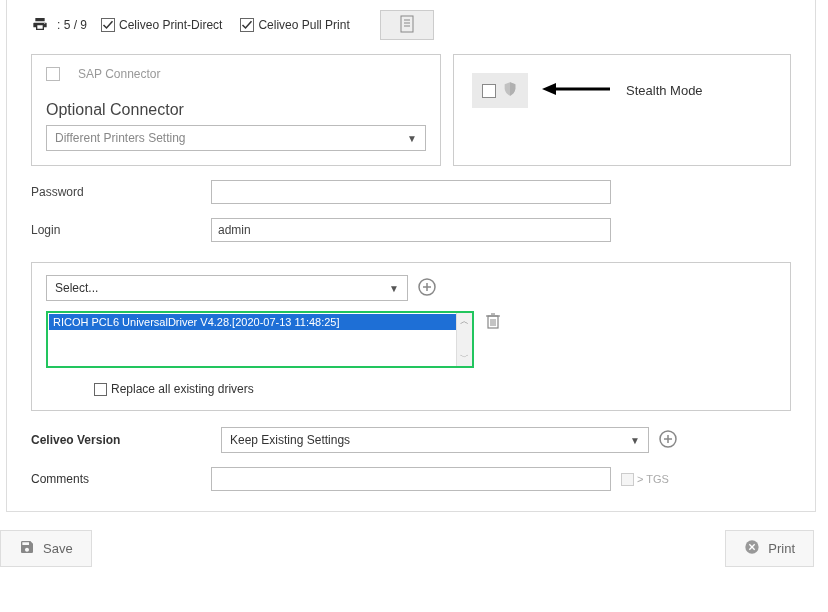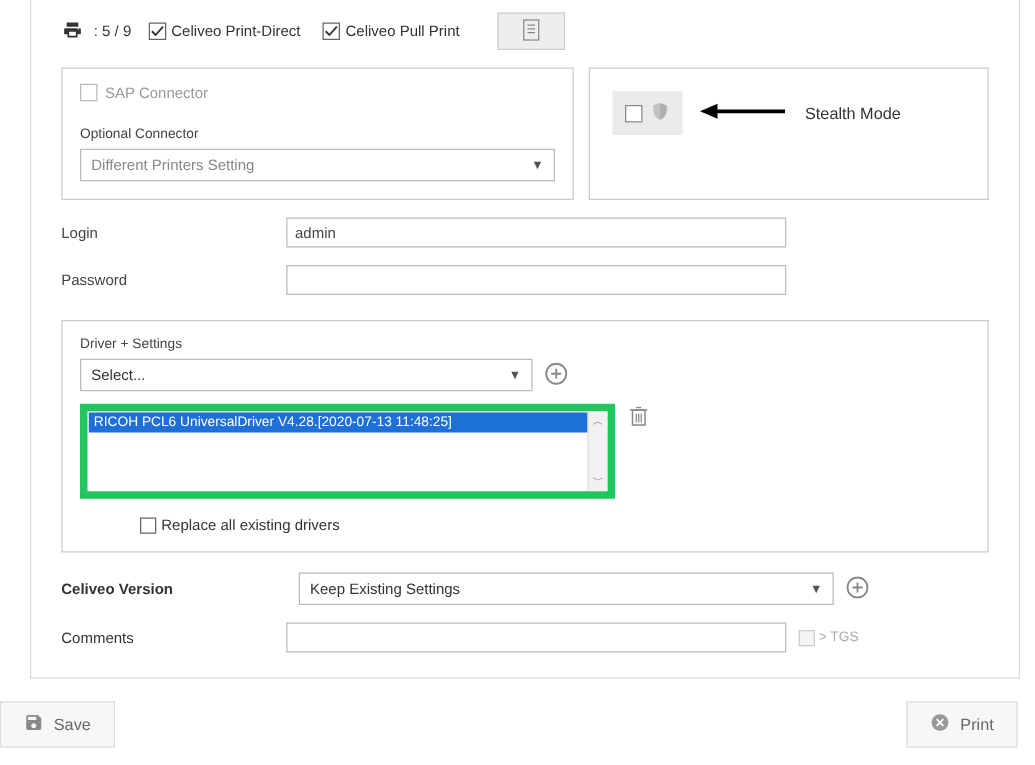--- a/index.html
+++ b/index.html
@@ -9,21 +9,21 @@
     body {
       margin: 0;
       padding: 0;
       background: #fff;
       font-size: 12px;
       color: #333;
     }
     .panel {
       border: 1px solid #ddd;
       border-top: none;
-      margin: 0 12px 10px 24px;
+      margin: 0 12px 10px 6px;
       padding: 0 24px 20px 24px;
       background: #fff;
     }
     .top-bar {
       display: flex;
       align-items: center;
       gap: 8px;
       padding: 10px 0 14px 0;
     }
     .printer-icon {
@@ -80,31 +80,31 @@
     .box.left {
       flex: 0 0 410px;
     }
     .box.right {
       flex: 1;
       padding: 18px;
     }
     .sap-row {
       display: flex;
       align-items: center;
-      gap: 6px;
+      gap: 18px;
       margin-bottom: 20px;
     }
     .sap-ck {
       width: 14px;
       height: 14px;
       border: 1px solid #bbb;
       background: #fff;
     }
     .field-label {
-      font-size: 11px;
+      font-size: 16px;
       color: #444;
       margin-bottom: 6px;
     }
     .select {
       width: 100%;
       height: 26px;
       border: 1px solid #bbb;
       background: #fff;
       display: flex;
       align-items: center;
@@ -180,22 +180,22 @@
     .select-row .select {
       width: 362px;
       color: #333;
     }
     .circle-plus {
       width: 18px;
       height: 18px;
     }
     .list-box {
       width: 428px;
-      height: 76px;
-      border: 6px solid #22c55e;
+      height: 57px;
+      border: 2px solid #22c55e;
       margin-top: 10px;
       position: relative;
       background: #fff;
       overflow: hidden;
     }
     .list-item {
       background: #1e6fd6;
       color: #fff;
       font-size: 11px;
       padding: 2px 4px;
@@ -373,31 +373,30 @@
               <line x1="68" y1="9" x2="8" y2="9" stroke="#000" stroke-width="3"></line>
               <polygon points="0,9 14,3 14,15" fill="#000"></polygon>
             </svg>
         </span>
         <span class="stealth-label">Stealth Mode</span>
       </div>
     </div>
   </div>
 
   <div class="form-row">
+    <span class="lbl">Password</span>
+    <input class="text-input" type="password" value="" style="">
+  </div>
+
+  <div class="form-row">
     <span class="lbl">Login</span>
     <input class="text-input" value="admin" style="">
   </div>
 
-  <div class="form-row">
-    <span class="lbl">Password</span>
-    <input class="text-input" type="password" value="" style="">
-  </div>
-
   <div class="section-box">
-    <div class="field-label">Driver + Settings</div>
     <div class="select-row">
       <div class="select">
         <span>Select...</span>
         <span class="arrow">▼</span>
       </div>
       <span>
         <svg class="circle-plus" viewBox="0 0 18 18">
             <circle cx="9" cy="9" r="8" fill="none" stroke="#888" stroke-width="1.5"></circle>
             <line x1="9" y1="5" x2="9" y2="13" stroke="#888" stroke-width="1.5"></line>
             <line x1="5" y1="9" x2="13" y2="9" stroke="#888" stroke-width="1.5"></line>

